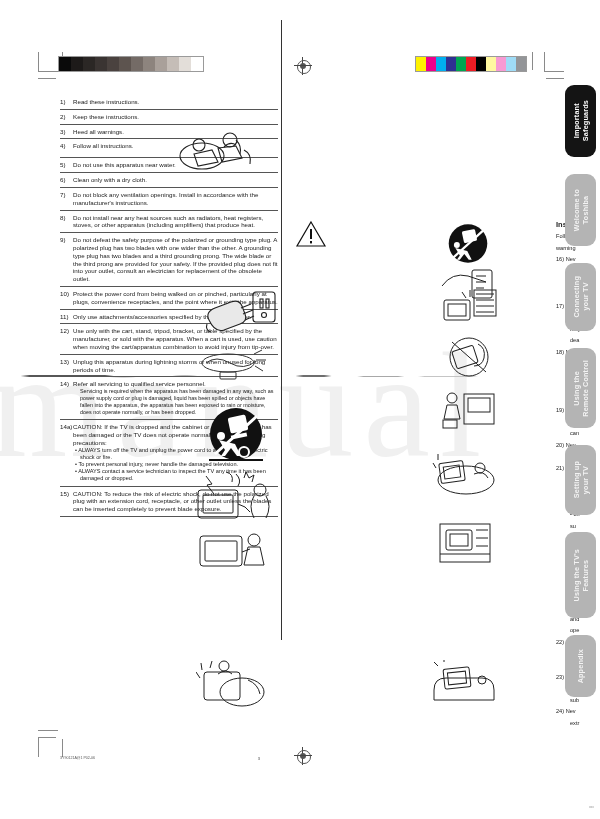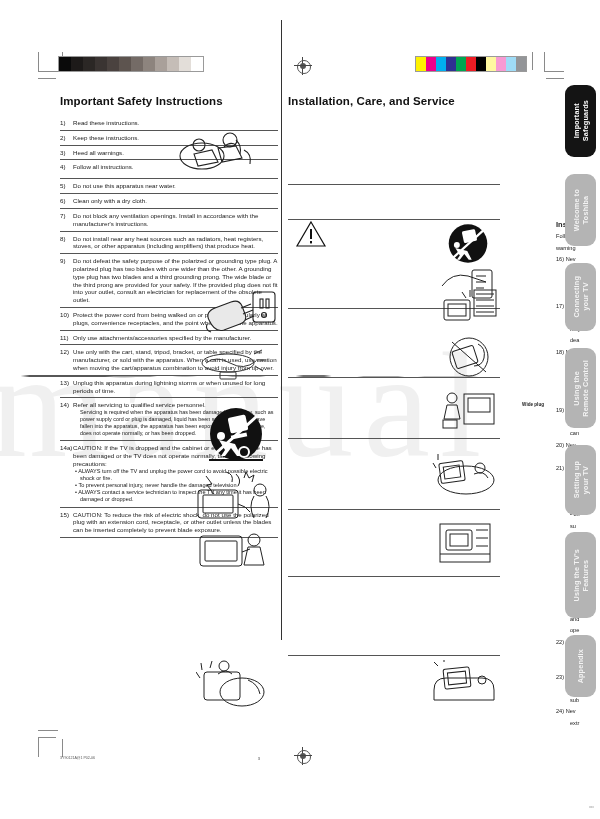--- a/index.html
+++ b/index.html
@@ -160,21 +160,20 @@
       <span style="background: rgb(247, 154, 211);"></span>
       <span style="background: rgb(159, 220, 247);"></span>
       <span style="background: rgb(147, 149, 152);"></span>
     </div>
 
   <div class="vrule"></div>
 
   <div class="content">
 
     <div class="col-left">
-      <h1 class="title">Important Safety Instructions</h1>
       <div id="left-items">
           <div class="item">
             <span class="n">1)</span>
             <span class="tx">Read these instructions.</span>
           </div>
           <div class="item">
             <span class="n">2)</span>
             <span class="tx">Keep these instructions.</span>
           </div>
           <div class="item">
@@ -233,34 +232,20 @@
             <span class="bul">• To prevent personal injury, never handle the damaged television.</span>
             <span class="bul">• ALWAYS contact a service technician to inspect the TV any time it has been damaged or dropped.</span>
           </div>
           <div class="item">
             <span class="n">15)</span>
             <span class="tx">CAUTION: To reduce the risk of electric shock, do not use the polarized plug with an extension cord, receptacle, or other outlet unless the blades can be inserted completely to prevent blade exposure.</span>
           </div>
         </div>
     </div>
 
-    <div class="col-mid">
-      <h1 class="title">Installation, Care, and Service</h1>
-      <div style="height:68px;border-bottom:1px solid #555;"></div>
-      <div style="height:34px;border-bottom:1px solid #555;"></div>
-      <div style="height:88px;border-bottom:1px solid #555;"></div>
-      <div style="height:68px;border-bottom:1px solid #555;"></div>
-      <div style="height:60px;border-bottom:1px solid #555;position:relative;">
-        <span style="position:absolute;right:-44px;top:24px;font-size:4.6px;font-weight:bold;">Wide plug</span>
-      </div>
-      <div style="height:70px;border-bottom:1px solid #555;"></div>
-      <div style="height:66px;border-bottom:1px solid #555;"></div>
-      <div style="height:78px;border-bottom:1px solid #555;"></div>
-      <div style="height:60px;"></div>
-    </div>
 
     <div class="col-right">
       <h2>Instal</h2>
       <div id="right-lines">
           <p style="margin: 0px 0px 4px;">Follow t</p>
           <p style="margin: 0px 0px 4px;">warning</p>
           <p style="margin: 0px 0px 4px;">16) Nev</p>
           <p class="bl" style="margin: 0px 0px 4px;">maj</p>
           <p class="bl" style="margin: 0px 0px 4px;">ope</p>
           <p class="bl" style="margin: 0px 0px 4px;">Con</p>

